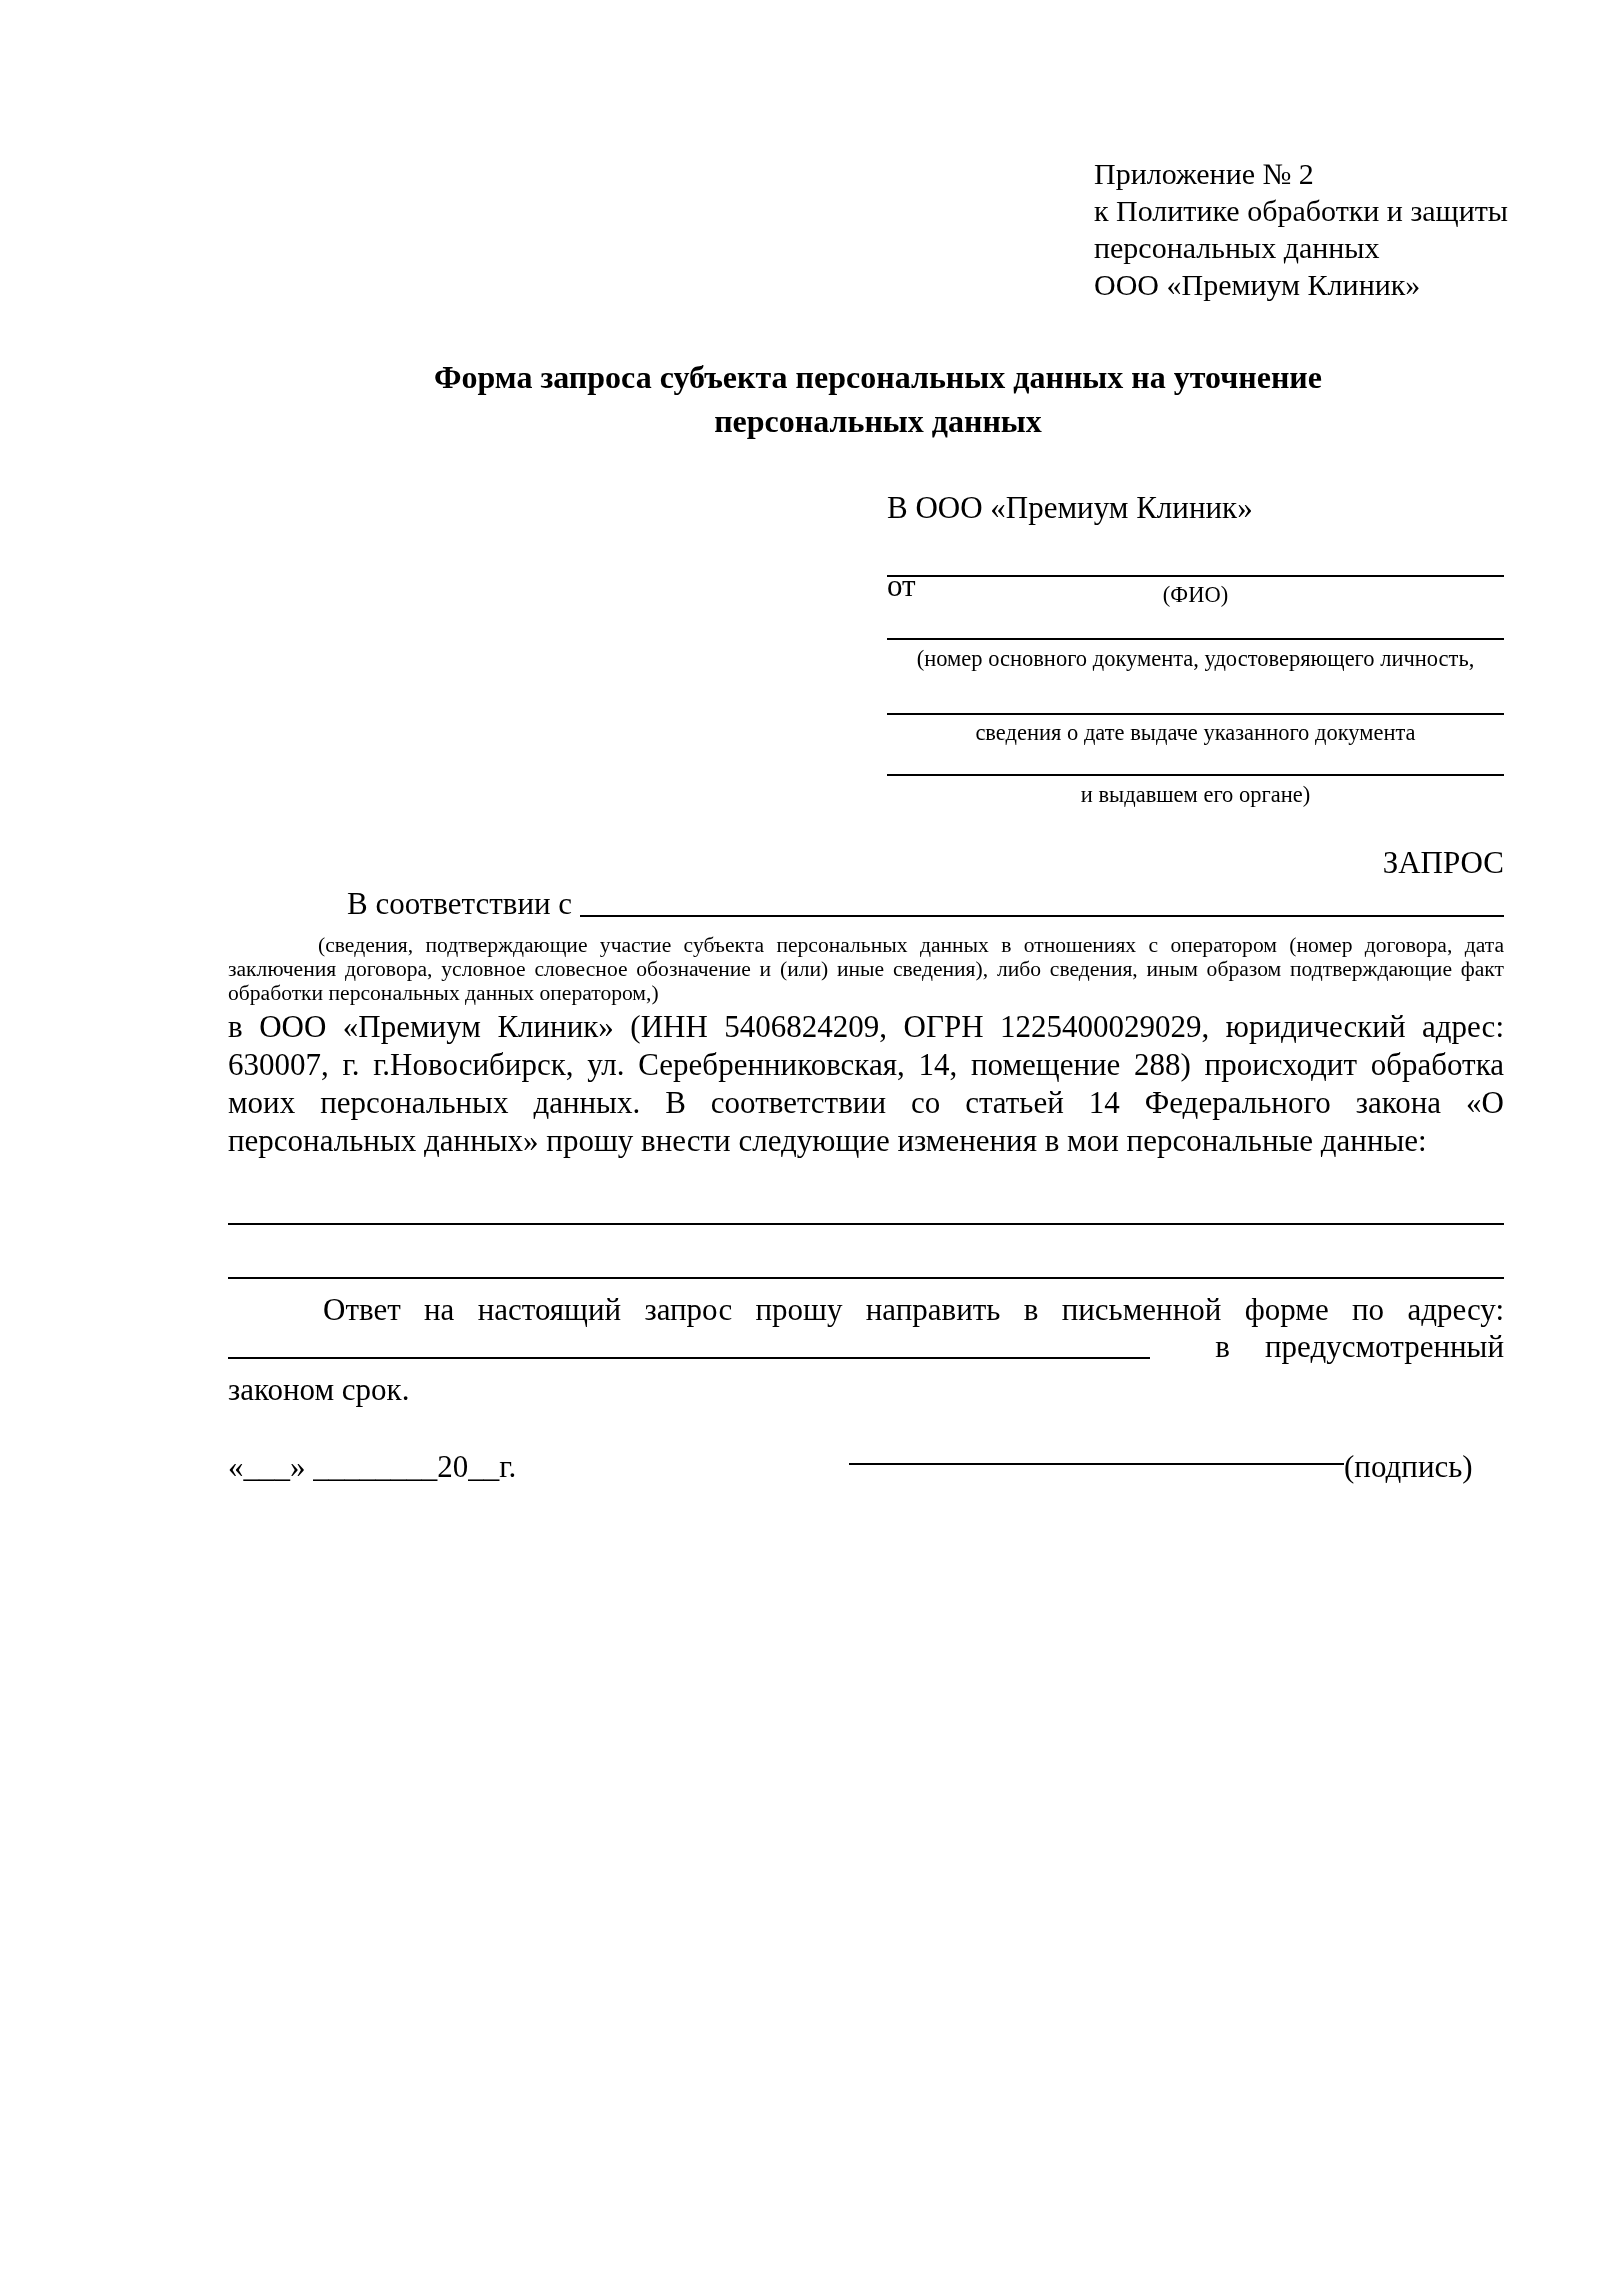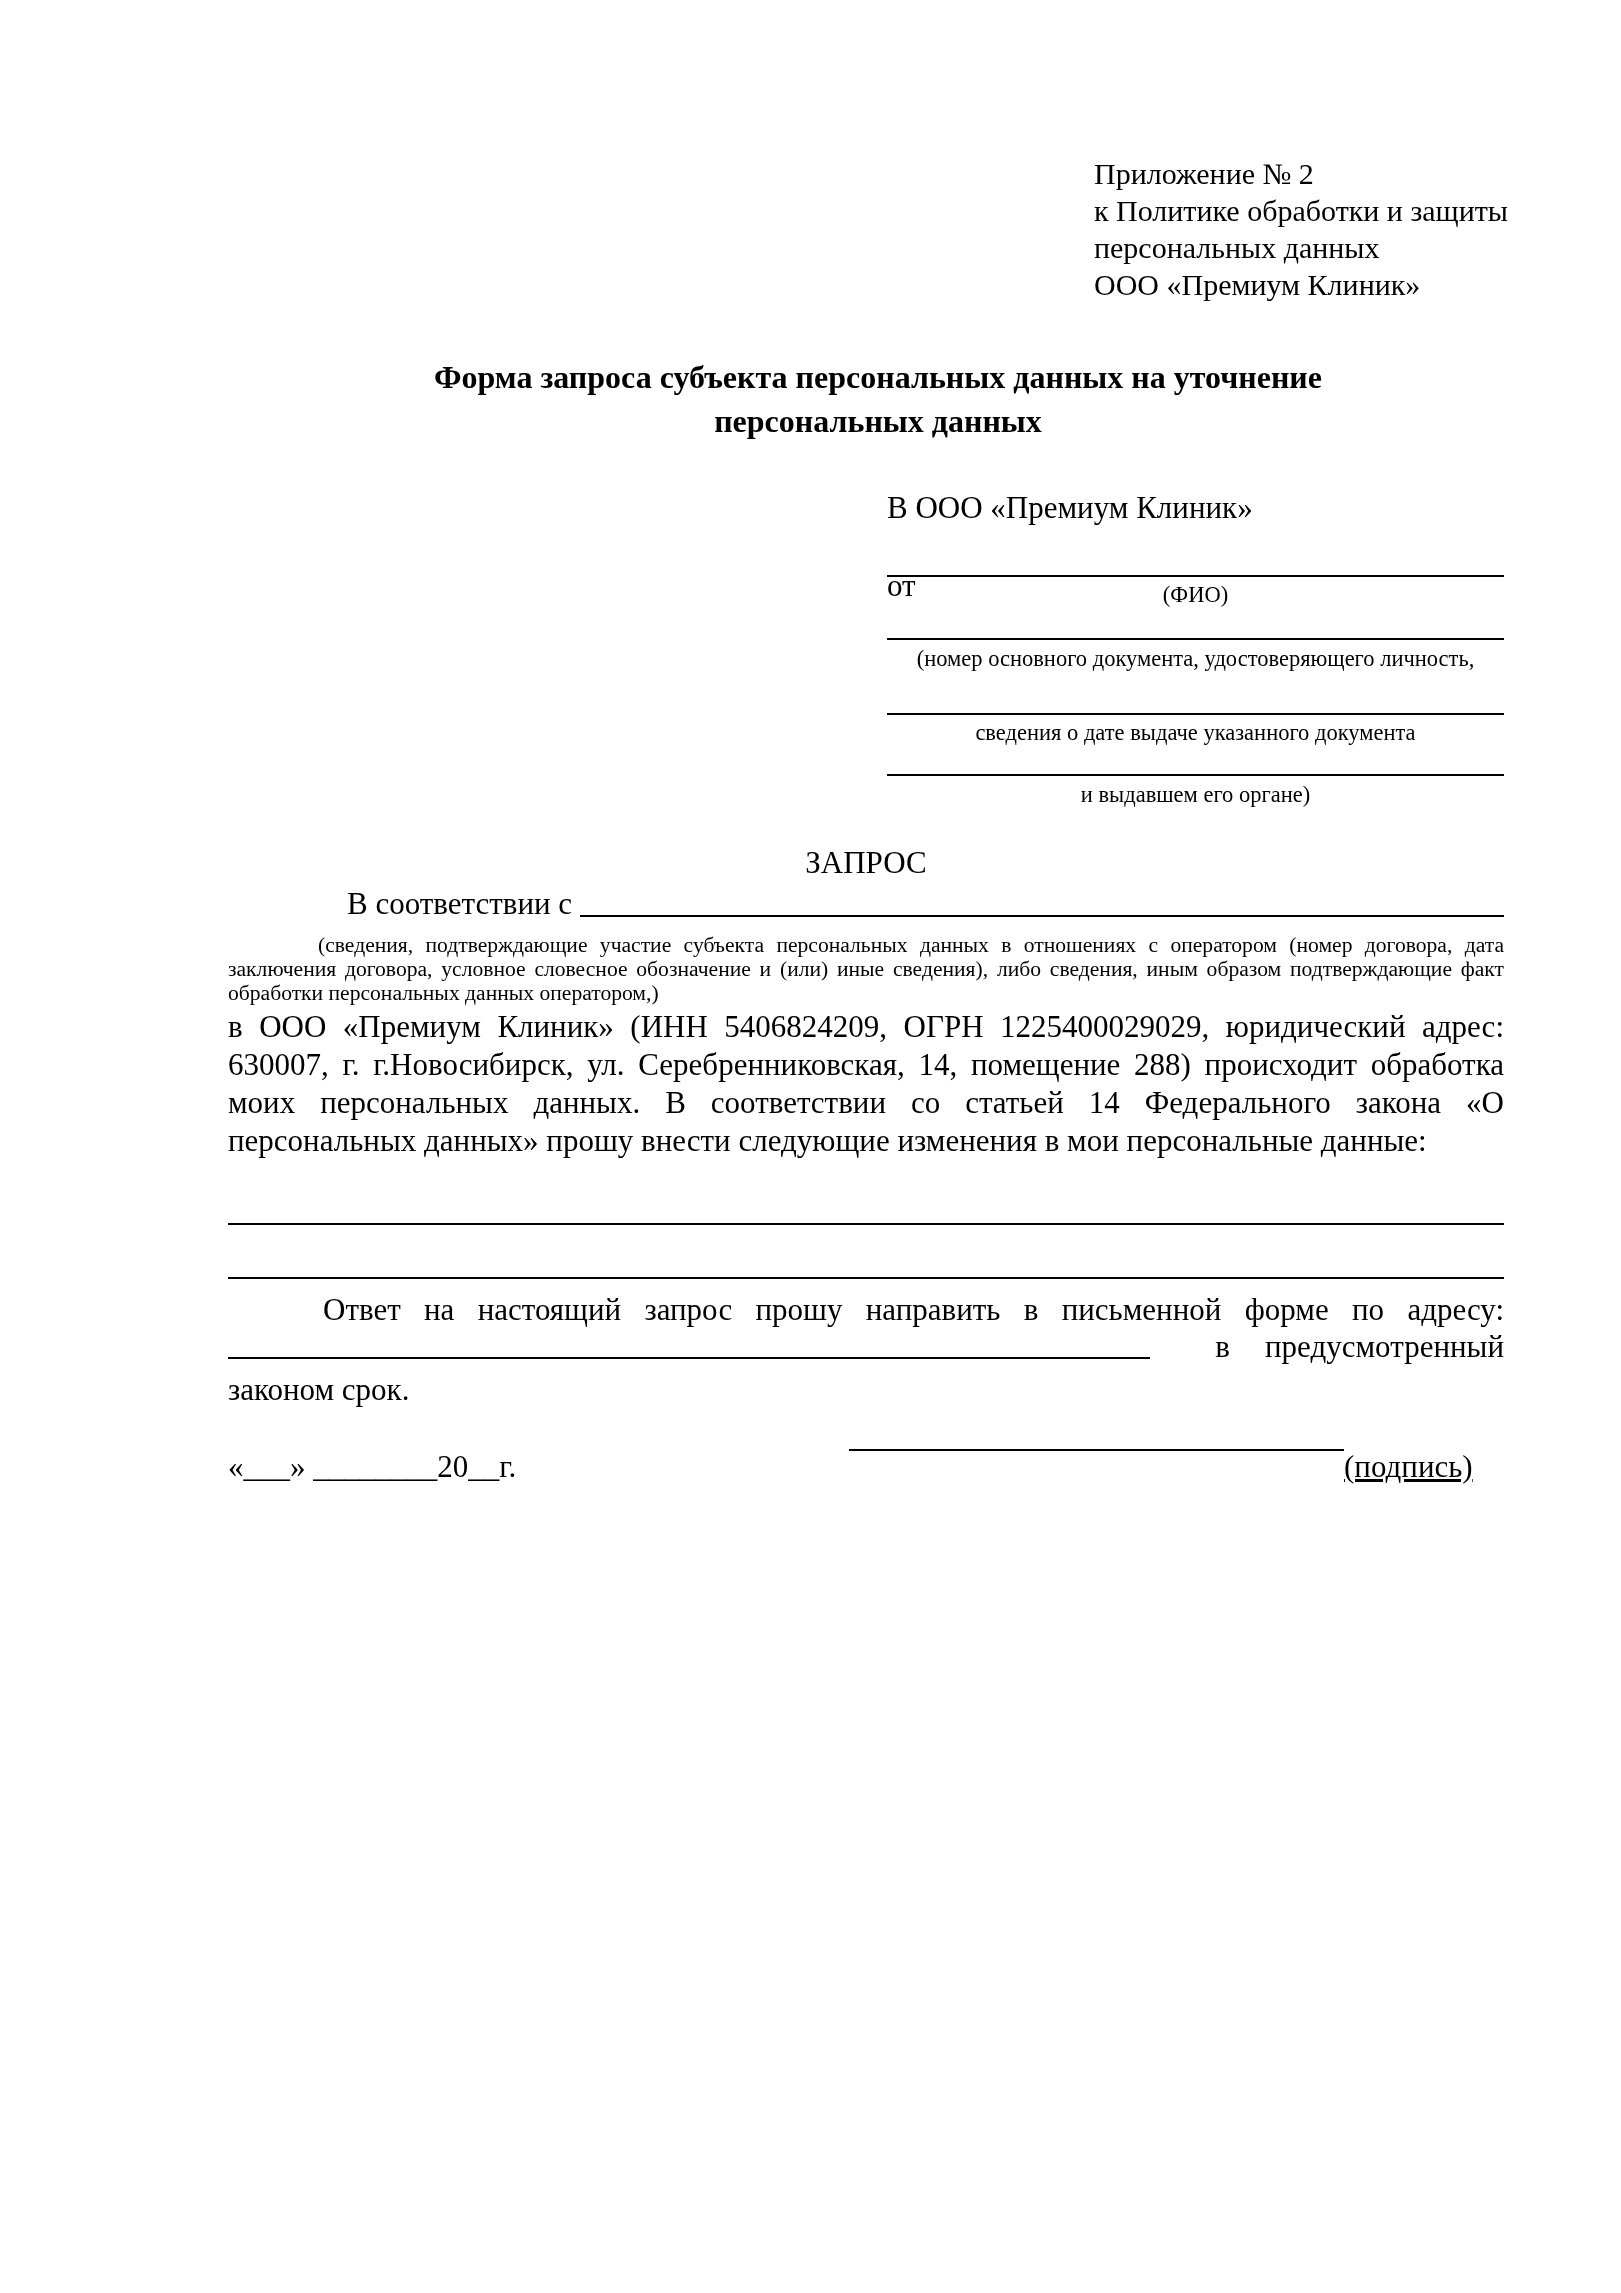--- a/index.html
+++ b/index.html
@@ -20,37 +20,37 @@
   #recipient{left:887px;top:0;width:617px;}
   #recipient .to{position:absolute;top:490px;left:0;font-size:31px;}
   #recipient .from{position:absolute;top:532px;left:0;font-size:31px;margin-top:36px;}
   .blankline{position:absolute;left:0;width:617px;border-top:2.9px solid #000;}
   .fieldlabel{position:absolute;left:0;width:617px;text-align:center;font-size:22.5px;}
   #rline1{top:575px;} #rlbl1{top:582px;}
   #rline2{top:638px;} #rlbl2{top:646px;}
   #rline3{top:713px;} #rlbl3{top:720px;}
   #rline4{top:774px;} #rlbl4{top:782px;}
   
-  #zapros{left:228px;top:845px;width:1276px;text-align:center;font-size:31px;}
+  #zapros{left:228px;top:845px;width:1276px;text-align:right;font-size:31px;}
   #intro-row{left:228px;top:886px;width:1276px;display:flex;font-size:31px;}
   #intro-row .intro-text{margin-left:119px;white-space:pre;}
   #intro-row .fill{flex:1;border-bottom:2.9px solid #000;margin-bottom:4.9px;}
   #footnote{left:228px;top:933px;width:1276px;font-size:21.6px;line-height:24px;text-align:justify;text-indent:90px;}
   #bodypara{left:228px;top:1008px;width:1276px;font-size:31px;line-height:38px;text-align:justify;}
   .longblank{left:228px;width:1276px;border-top:2.9px solid #000;}
   #blank1{top:1223px;}
   #blank2{top:1277px;}
   #answer1{left:228px;top:1292px;width:1276px;font-size:31px;text-align:justify;text-align-last:justify;text-indent:95px;}
   #answer2{left:228px;top:1329px;width:1276px;display:flex;justify-content:space-between;align-items:flex-end;font-size:31px;}
   #answer2 .addr-line{width:922px;border-bottom:2.9px solid #000;margin-bottom:5.9px;}
   #answer2 .tail{word-spacing:27.4px;}
   #answer3{left:228px;top:1372px;font-size:31px;}
   
   #dateline{left:228px;top:1449px;font-size:31px;white-space:pre;}
-  #signature{left:849px;top:1449px;display:flex;align-items:flex-start;font-size:31px;text-decoration:underline;}
+  #signature{left:849px;top:1449px;display:flex;align-items:center;font-size:31px;}
   #signature .sig-line{width:495px;border-bottom:2.9px solid #000;margin-bottom:6.9px;}
 </style>
 </head>
 <body>
 
 <div class="abs" id="appendix">
   <div>Приложение № 2</div>
   <div>к Политике обработки и защиты</div>
   <div>персональных данных</div>
   <div>ООО «Премиум Клиник»</div>

